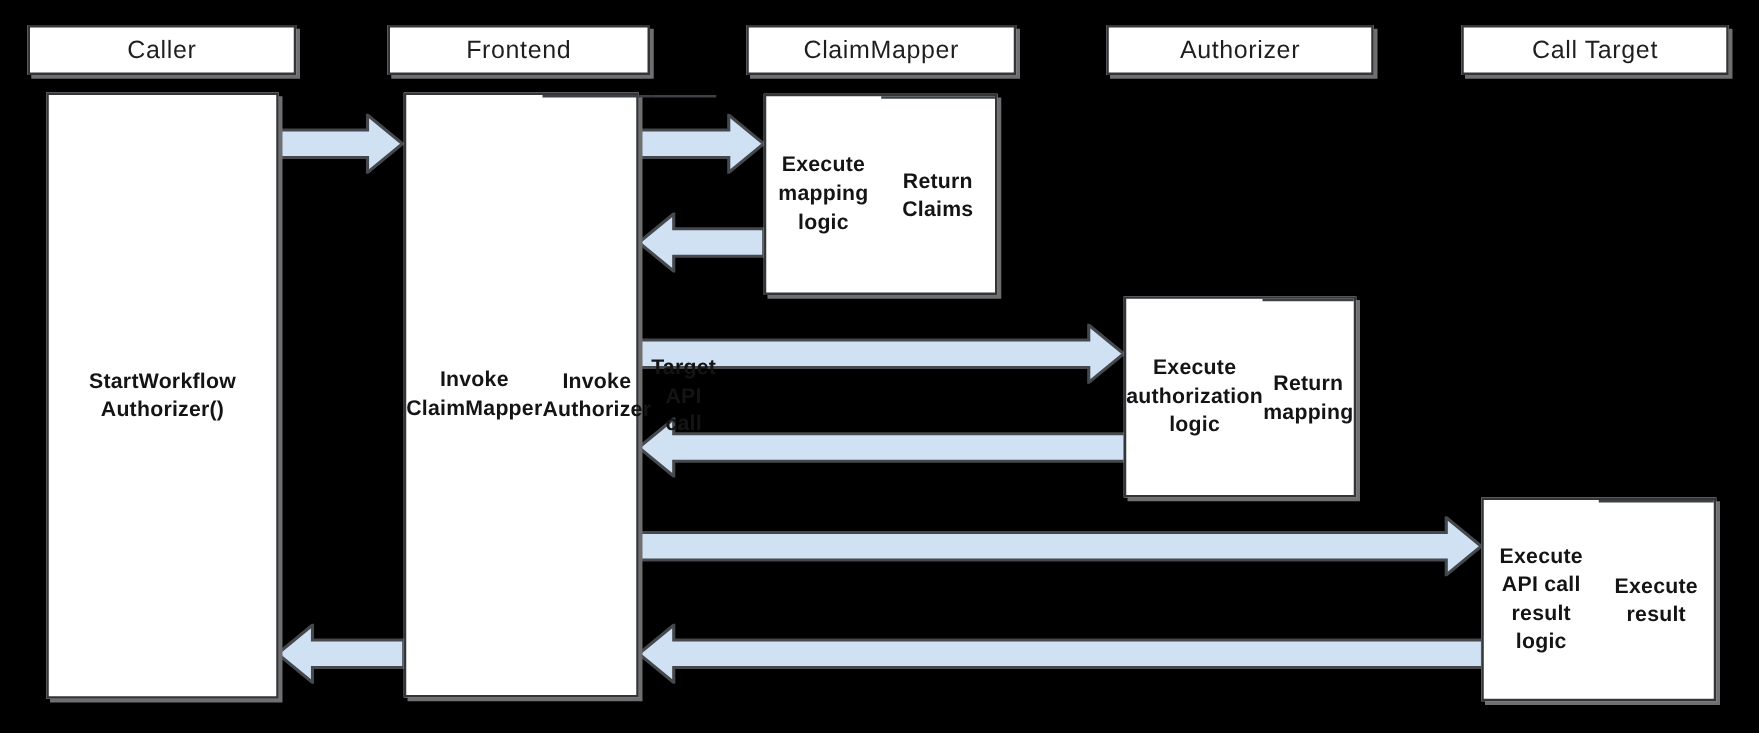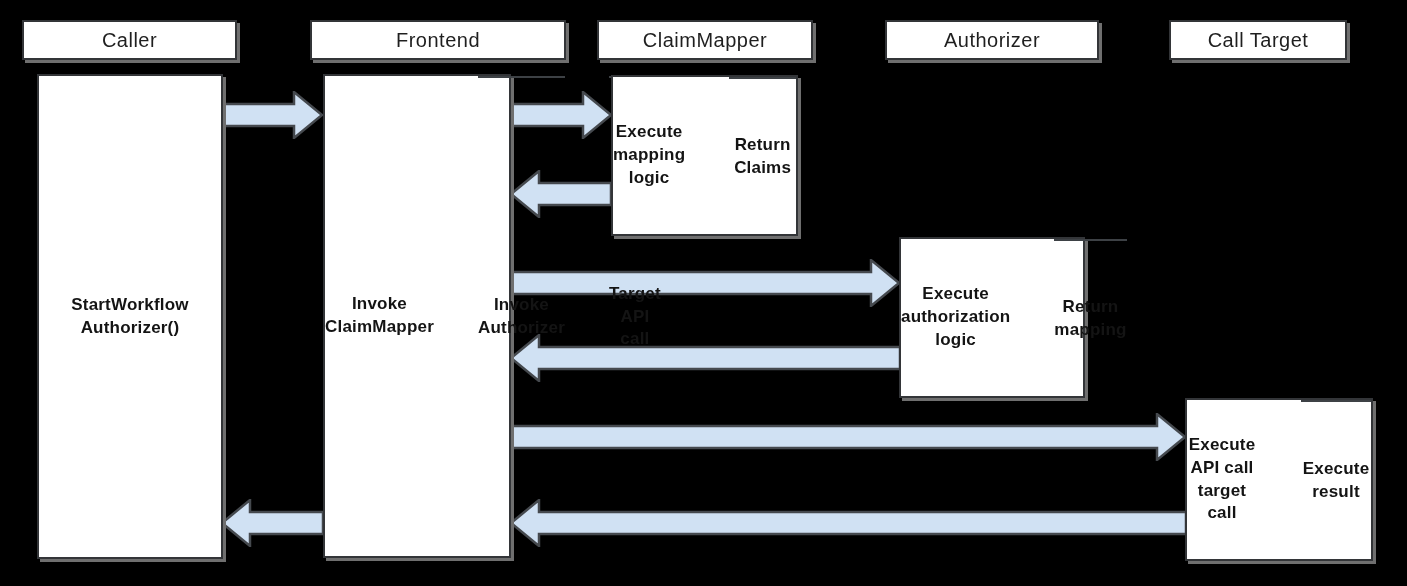--- a/index.html
+++ b/index.html
@@ -48,21 +48,21 @@
     flex-direction: row;
     z-index: 2;
   }
   .section {
     flex: 1 1 0;
     display: flex;
     align-items: center;
     justify-content: center;
     text-align: center;
   }
-  .section + .section { border-top: 2px solid var(--divider); margin-left: 44px; }
+  .section + .section { border-top: 2px solid var(--divider); }
   .label {
     font-size: 17px;
     font-weight: 700;
     line-height: 1.35;
     color: var(--label-text);
     white-space: pre-line;
     letter-spacing: 0.2px;
   }
   svg.arrow { position: absolute; z-index: 1; display: block; }
   svg.arrow polygon {
@@ -73,30 +73,30 @@
   }
 </style>
 </head>
 <body>
 
 <div id="stage">
 
   <div class="lane-header" style="left:22px;  width:215px;">
     <span>Caller</span>
   </div>
-  <div class="lane-header" style="left:310px; width:256px;">
+  <div class="lane-header" style="left:310px; width:210px;">
     <span>Frontend</span>
   </div>
   <div class="lane-header" style="left:597px; width:216px;">
     <span>ClaimMapper</span>
   </div>
   <div class="lane-header" style="left:885px; width:214px;">
     <span>Authorizer</span>
   </div>
-  <div class="lane-header" style="left:1169px; width:178px;">
+  <div class="lane-header" style="left:1169px; width:214px;">
     <span>Call Target</span>
   </div>
 
   <svg class="arrow" style="left:220px; top:91px;" width="104" height="48">
     <polygon points="1,13 74,13 74,1 102,24 74,47 74,35 1,35"></polygon>
   </svg>
   <svg class="arrow" style="left:509px; top:91px;" width="104" height="48">
     <polygon points="1,13 74,13 74,1 102,24 74,47 74,35 1,35"></polygon>
   </svg>
   <svg class="arrow" style="left:509px; top:170px;" width="103" height="48">
@@ -156,20 +156,20 @@
 logic</span>
     </div>
     <div class="section">
       <span class="label">Return mapping</span>
     </div>
   </div>
 
   <div class="activation" style="left:1185px; top:398px; width:188px; height:163px;">
     <div class="section">
       <span class="label">Execute API call
-target call</span>
+result logic</span>
     </div>
     <div class="section">
       <span class="label">Execute result</span>
     </div>
   </div>
 
 </div>
 
 </body></html>

